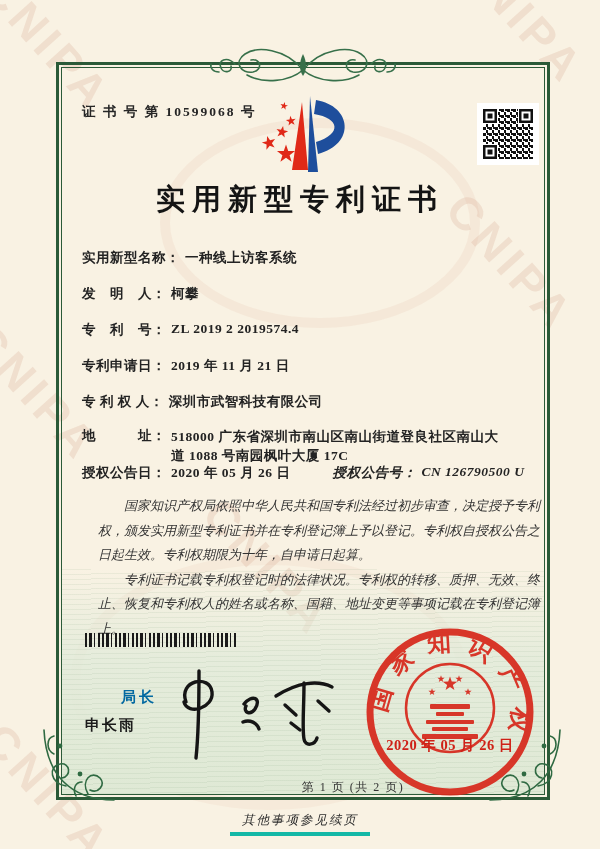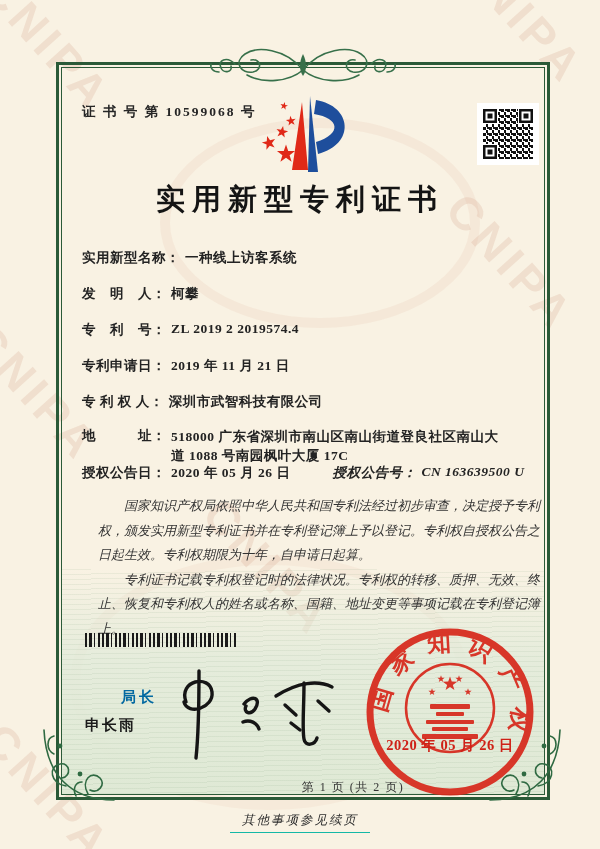--- a/index.html
+++ b/index.html
@@ -53,21 +53,21 @@
   .sig-name{position:absolute;left:85px;top:716px;font-size:15px;font-weight:700;
      font-family:"Liberation Sans","DejaVu Sans",sans-serif;letter-spacing:2px;color:#1b1b1b;z-index:2;}
   .signature{position:absolute;left:158px;top:668px;z-index:3;}
   .seal{position:absolute;left:366px;top:628px;z-index:3;}
   .seal-date{position:absolute;left:366px;top:736px;width:168px;text-align:center;
      font-size:14.5px;font-weight:700;color:#cf2117;letter-spacing:0.5px;z-index:4;}
   .pageinfo{position:absolute;left:56px;top:779px;width:594px;text-align:center;
      font-size:12px;letter-spacing:1.5px;color:#333;z-index:2;}
   .note{position:absolute;left:0;right:0;top:810px;text-align:center;z-index:2;}
   .note span{display:inline-block;font-size:12.5px;font-style:italic;letter-spacing:2px;
-     color:#2e2e2e;padding:2px 12px 3px;border-bottom:1px solid #14b8a6;}
+     color:#2e2e2e;padding:2px 12px 3px;border-bottom:4px solid #14b8a6;}
 </style>
 </head>
 <body>
 
 <div class="page">
 
   <div class="wm wm1">CNIPA</div>
   <div class="wm wm2">CNIPA</div>
   <div class="wm wm3">CNIPA</div>
   <div class="wm wm4">CNIPA</div>
@@ -195,21 +195,21 @@
   </div>
   <div class="row r6">
     <span class="lbl">地　　　址：</span>
     <span class="val">518000 广东省深圳市南山区南山街道登良社区南山大道 1088 号南园枫叶大厦 17C</span>
   </div>
   <div class="row r7">
     <span class="lbl">授权公告日：</span>
     <span class="val">2020 年 05 月 26 日</span>
     <span class="pair2">
       <span class="lbl">授权公告号：</span>
-      <span class="val">CN 163639500 U</span>
+      <span class="val">CN 126790500 U</span>
     </span>
   </div>
 
   <div class="paras">
     <p>国家知识产权局依照中华人民共和国专利法经过初步审查，决定授予专利权，颁发实用新型专利证书并在专利登记簿上予以登记。专利权自授权公告之日起生效。专利权期限为十年，自申请日起算。</p>
     <p>专利证书记载专利权登记时的法律状况。专利权的转移、质押、无效、终止、恢复和专利权人的姓名或名称、国籍、地址变更等事项记载在专利登记簿上。</p>
   </div>
 
   <div class="barcode"></div>
 

